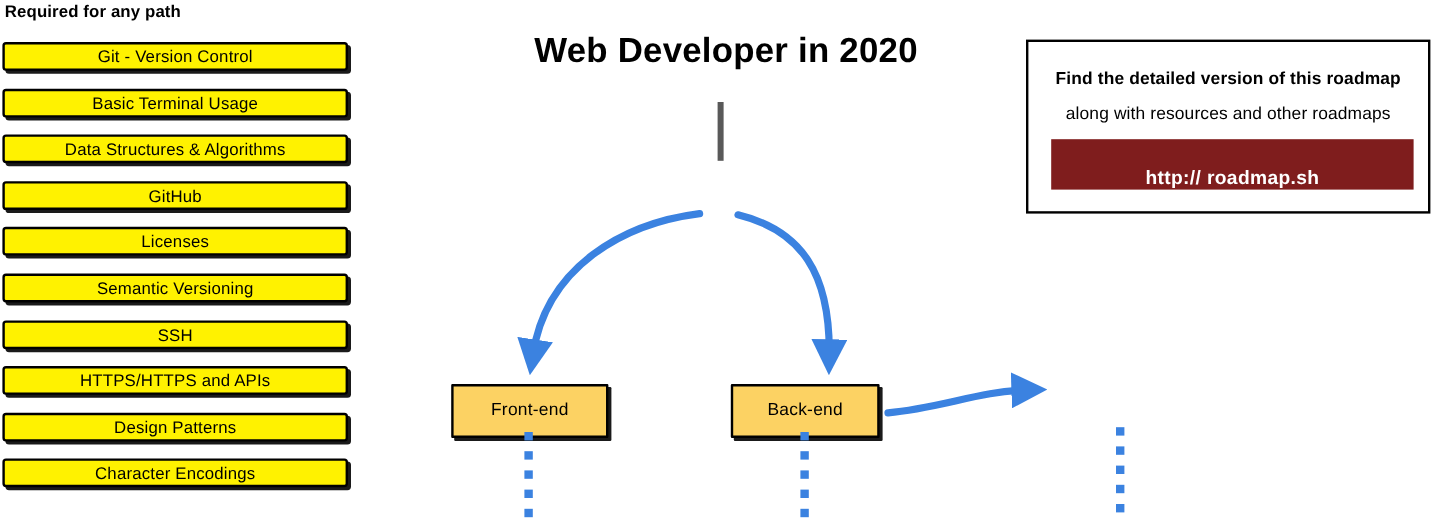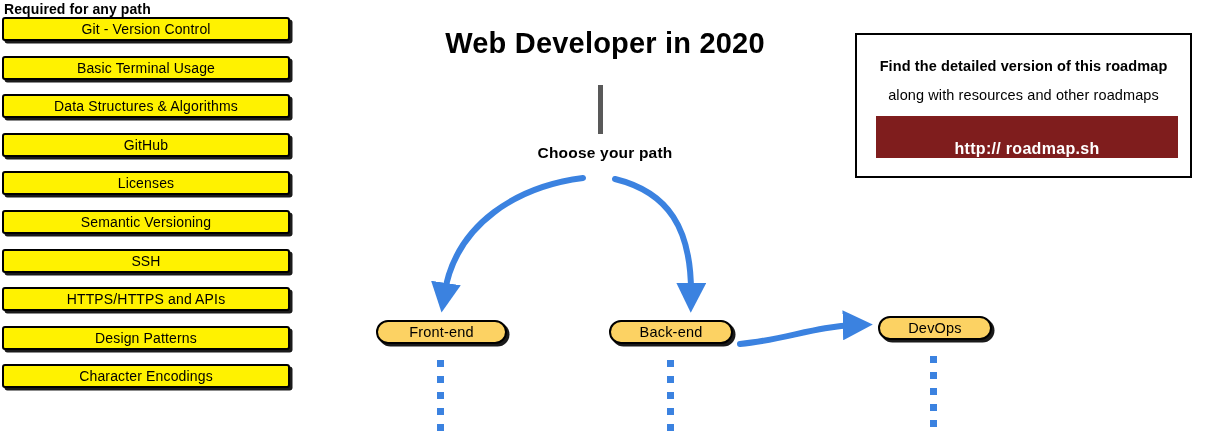--- a/index.html
+++ b/index.html
@@ -31,21 +31,21 @@
     top: 1px;
     font-size: 14px;
     font-weight: bold;
     color: #000000;
     letter-spacing: 0.1px;
     white-space: nowrap;
   }
   #required-list {
     position: absolute;
     left: 2px;
-    top: 17px;
+    top: 35px;
     width: 288px;
   }
   .req-item {
     position: relative;
     height: 24px;
     margin-bottom: 14.6px;
     background: #FFF200;
     border: 2.5px solid #000000;
     border-radius: 3px;
     box-shadow: 2.5px 2.5px 0 0 #1a1a1a;
@@ -102,24 +102,24 @@
     left: 0;
     top: 0;
     width: 1207px;
     height: 436px;
     pointer-events: none;
   }
 
   
   .path-node {
     position: absolute;
-    height: 24px;
+    height: 45px;
     background: #FCD263;
     border: 2.5px solid #000000;
-    border-radius: 13px;
+    border-radius: 1px;
     box-shadow: 2.5px 2.5px 0 0 #1a1a1a;
     display: flex;
     align-items: center;
     justify-content: center;
     box-sizing: border-box;
   }
   .path-node-label {
     font-size: 14.5px;
     color: #000000;
     letter-spacing: 0.2px;
@@ -224,21 +224,20 @@
       <div class="req-item">
         <span class="req-label">Character Encodings</span>
       </div>
     </div>
   </div>
 
   <div id="roadmap-title">Web Developer in 2020</div>
 
   <div id="title-stem"></div>
 
-  <div id="choose-path-label">Choose your path</div>
 
   <svg id="arrows-layer" viewBox="0 0 1207 436" xmlns="http://www.w3.org/2000/svg">
     <defs>
       <marker id="bluehead" markerWidth="5" markerHeight="5" refX="2.2" refY="2.5" orient="auto">
         <path d="M0,0 L5,2.5 L0,5 z" fill="#3B82E0"></path>
       </marker>
     </defs>
 
     <path d="M 583 178 C 520 186, 455 222, 444 296" fill="none" stroke="#3B82E0" stroke-width="6" stroke-linecap="round" marker-end="url(#bluehead)"></path>
 
@@ -246,23 +245,20 @@
 
     <path d="M 740 344 C 784 340, 816 326, 856 325" fill="none" stroke="#3B82E0" stroke-width="6" stroke-linecap="round" marker-end="url(#bluehead)"></path>
   </svg>
 
   <div class="path-node" id="node-frontend">
     <span class="path-node-label">Front-end</span>
   </div>
   <div class="path-node" id="node-backend">
     <span class="path-node-label">Back-end</span>
   </div>
-  <div class="path-node" id="node-devops">
-    <span class="path-node-label">DevOps</span>
-  </div>
 
   <div class="dotted-trail" id="trail-frontend">
     <div class="dot"></div>
     <div class="dot"></div>
     <div class="dot"></div>
     <div class="dot"></div>
     <div class="dot"></div>
   </div>
   <div class="dotted-trail" id="trail-backend">
     <div class="dot"></div>

